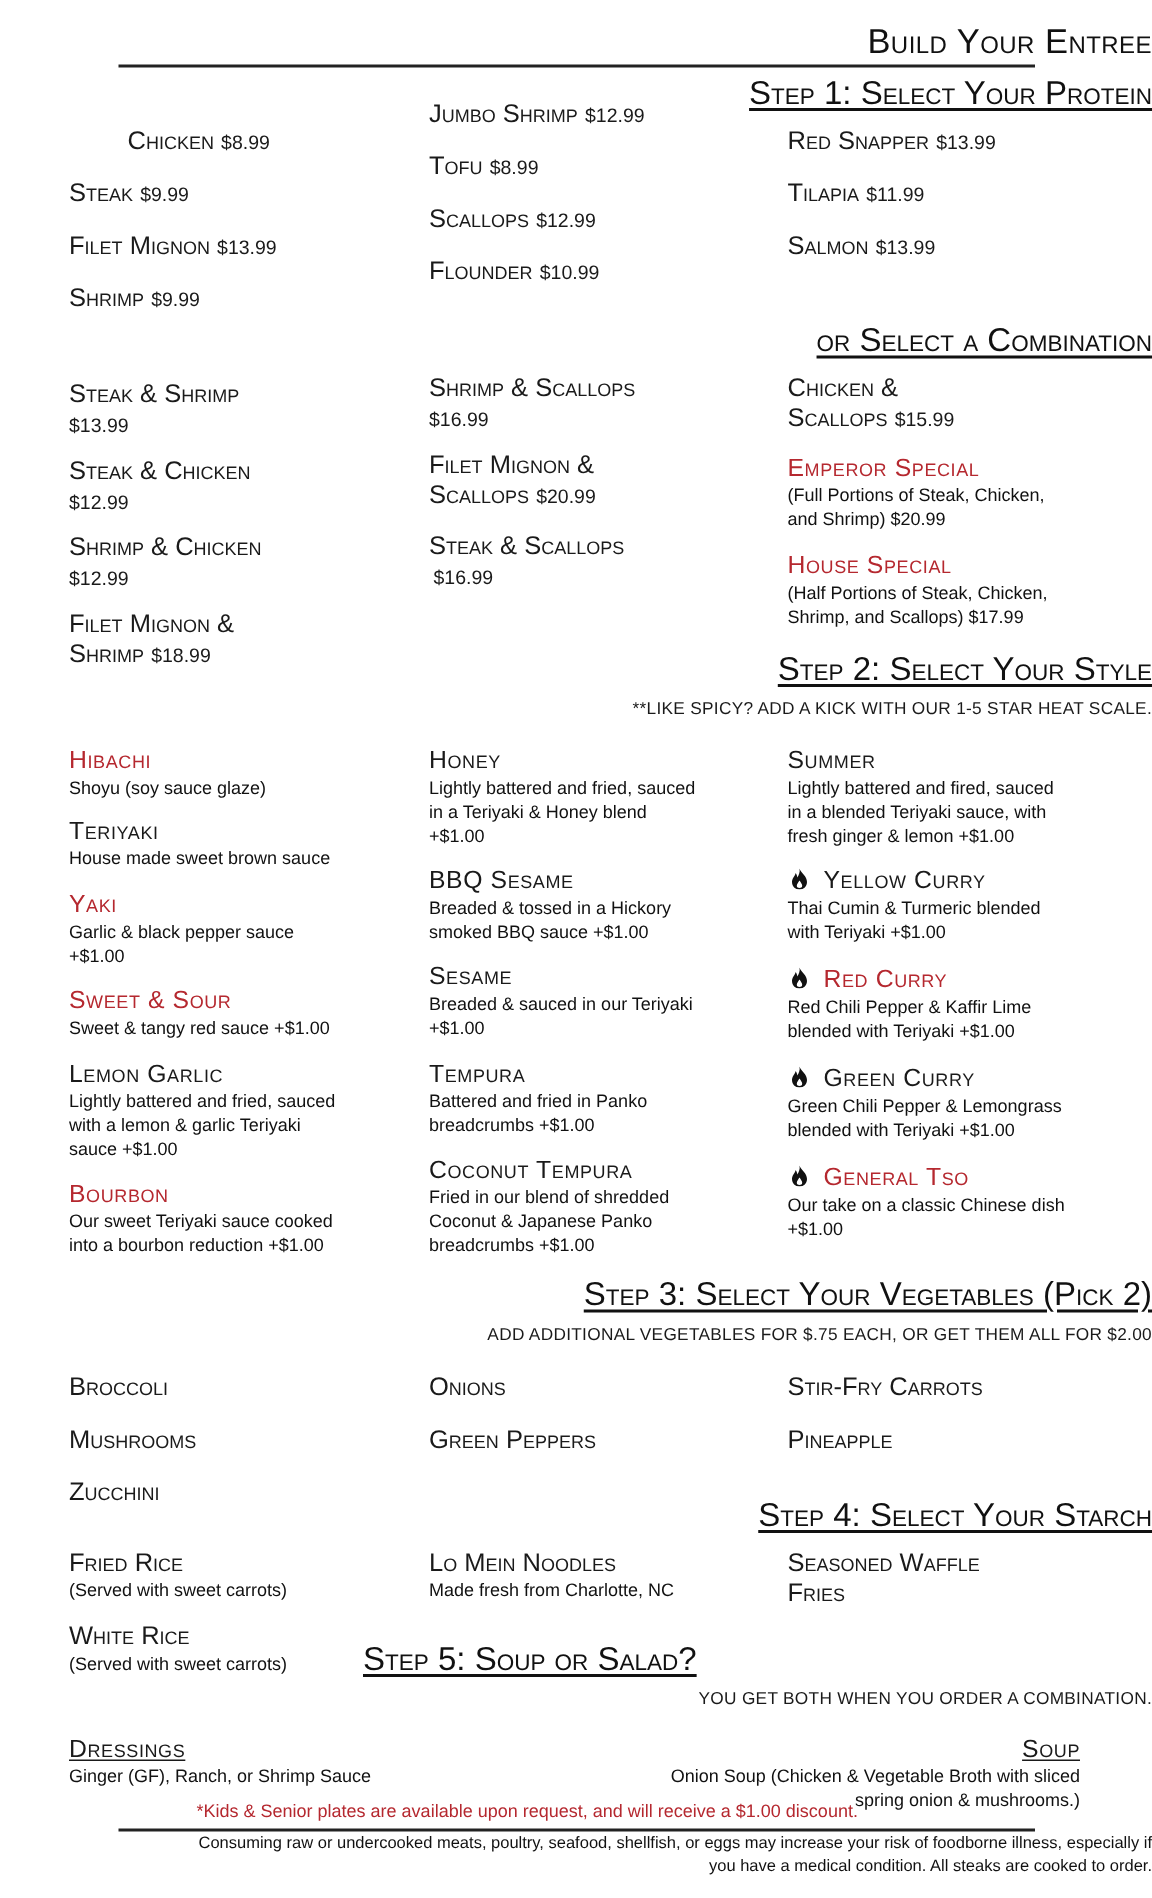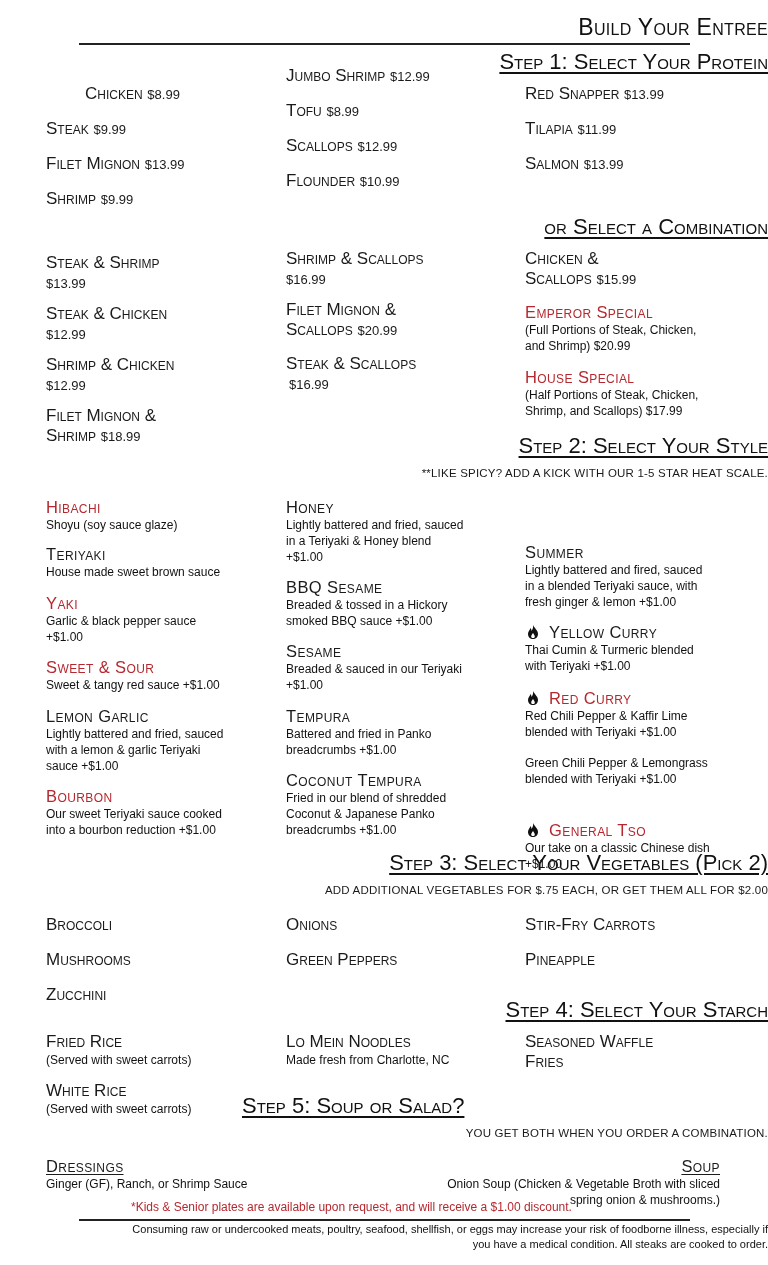--- a/index.html
+++ b/index.html
@@ -175,41 +175,44 @@
   </div>
   <div>
     <div class="sty-name">Coconut Tempura</div>
     <div class="sty-desc">Fried in our blend of shredded</div>
     <div class="sty-desc">Coconut &amp; Japanese Panko</div>
     <div class="sty-desc">breadcrumbs  +$1.00</div>
   </div>
 </div>
 
 <div class="col c3" style="top:498px;">
-  <div style="height:80px;margin-top:45px;">
+  <div style="height:80px;">
     <div class="sty-name">Summer</div>
     <div class="sty-desc">Lightly battered and fired, sauced</div>
     <div class="sty-desc">in a blended Teriyaki sauce, with</div>
     <div class="sty-desc">fresh ginger &amp; lemon  +$1.00</div>
   </div>
   <div style="height:66px;">
     <div class="sty-name"><svg class="flame">
           <use href="#flame"></use>
         </svg><span>Yellow Curry</span></div>
     <div class="sty-desc">Thai Cumin &amp; Turmeric blended</div>
     <div class="sty-desc">with Teriyaki  +$1.00</div>
   </div>
   <div style="height:66px;">
     <div class="sty-name red"><svg class="flame">
           <use href="#flame"></use>
         </svg><span>Red Curry</span></div>
     <div class="sty-desc">Red Chili Pepper &amp; Kaffir Lime</div>
     <div class="sty-desc">blended with Teriyaki  +$1.00</div>
   </div>
   <div style="height:66px;">
+    <div class="sty-name"><svg class="flame">
+          <use href="#flame"></use>
+        </svg><span>Green Curry</span></div>
     <div class="sty-desc">Green Chili Pepper &amp; Lemongrass</div>
     <div class="sty-desc">blended with Teriyaki  +$1.00</div>
   </div>
   <div>
     <div class="sty-name red"><svg class="flame">
           <use href="#flame"></use>
         </svg><span>General Tso</span></div>
     <div class="sty-desc">Our take on a classic Chinese dish</div>
     <div class="sty-desc">+$1.00</div>
   </div>

